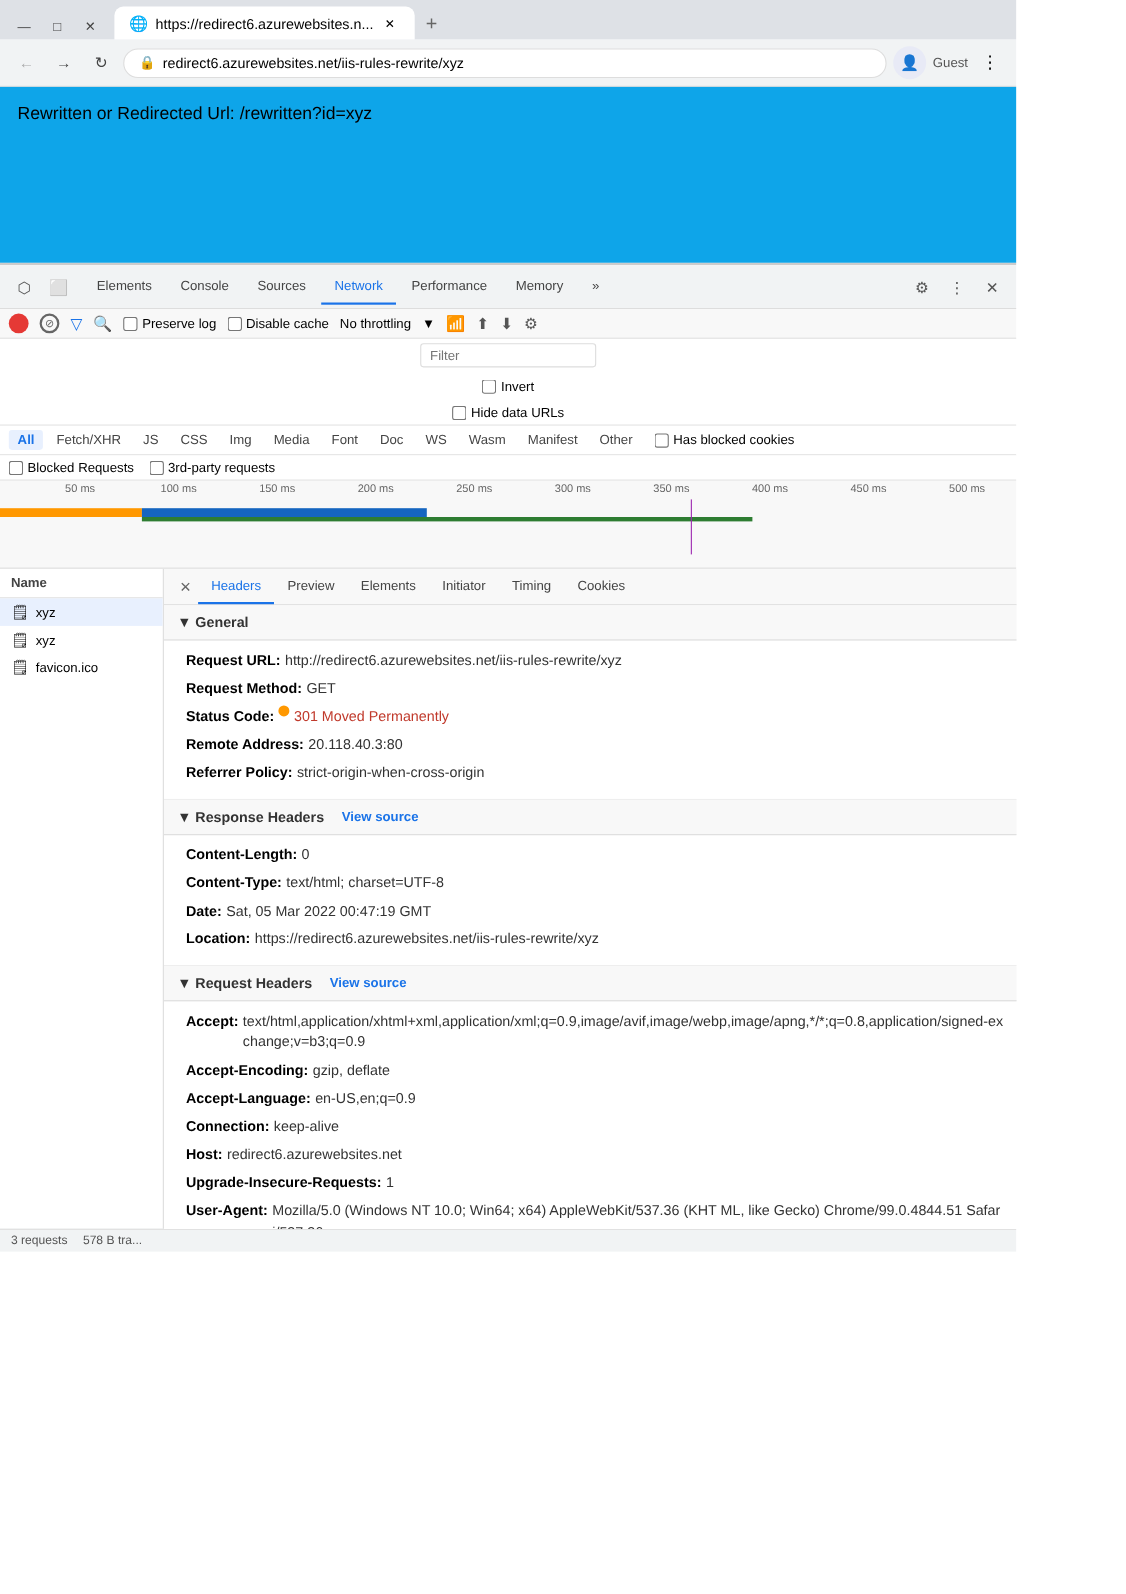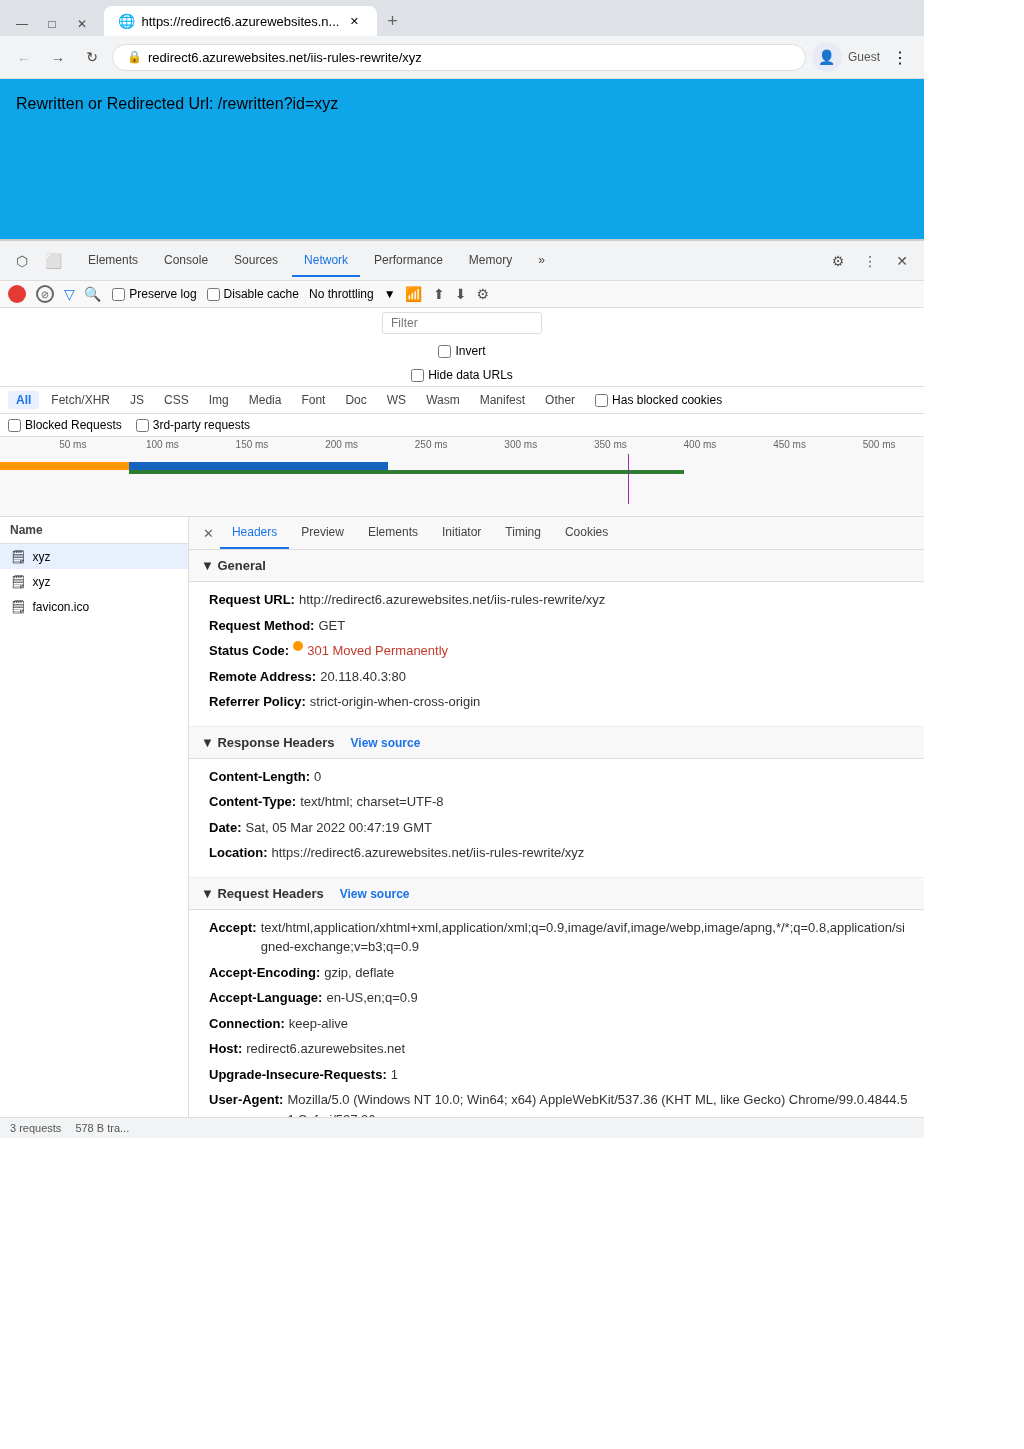--- a/index.html
+++ b/index.html
@@ -283,21 +283,21 @@
       flex: 1;
       text-align: center;
     }
 
     
     .main-panel {
       display: flex;
       height: 600px;
     }
     .file-list {
-      width: 189px;
+      width: 149px;
       border-right: 1px solid #ddd;
       overflow-y: auto;
       flex-shrink: 0;
     }
     .file-list-header {
       padding: 6px 10px;
       font-size: 12px;
       font-weight: bold;
       color: #444;
       border-bottom: 1px solid #ddd;
@@ -348,21 +348,21 @@
     .headers-content {
       padding: 0;
     }
     .section-header {
       background: #f8f8f8;
       padding: 8px 12px;
       font-size: 13px;
       font-weight: bold;
       border-bottom: 1px solid #ddd;
       display: flex;
-      align-items: flex-end;
+      align-items: flex-start;
       gap: 6px;
     }
     .section-toggle { cursor: pointer; color: #333; }
     .section-body {
       padding: 8px 12px 8px 20px;
       border-bottom: 1px solid #eee;
     }
     .header-row {
       display: flex;
       margin-bottom: 6px;

